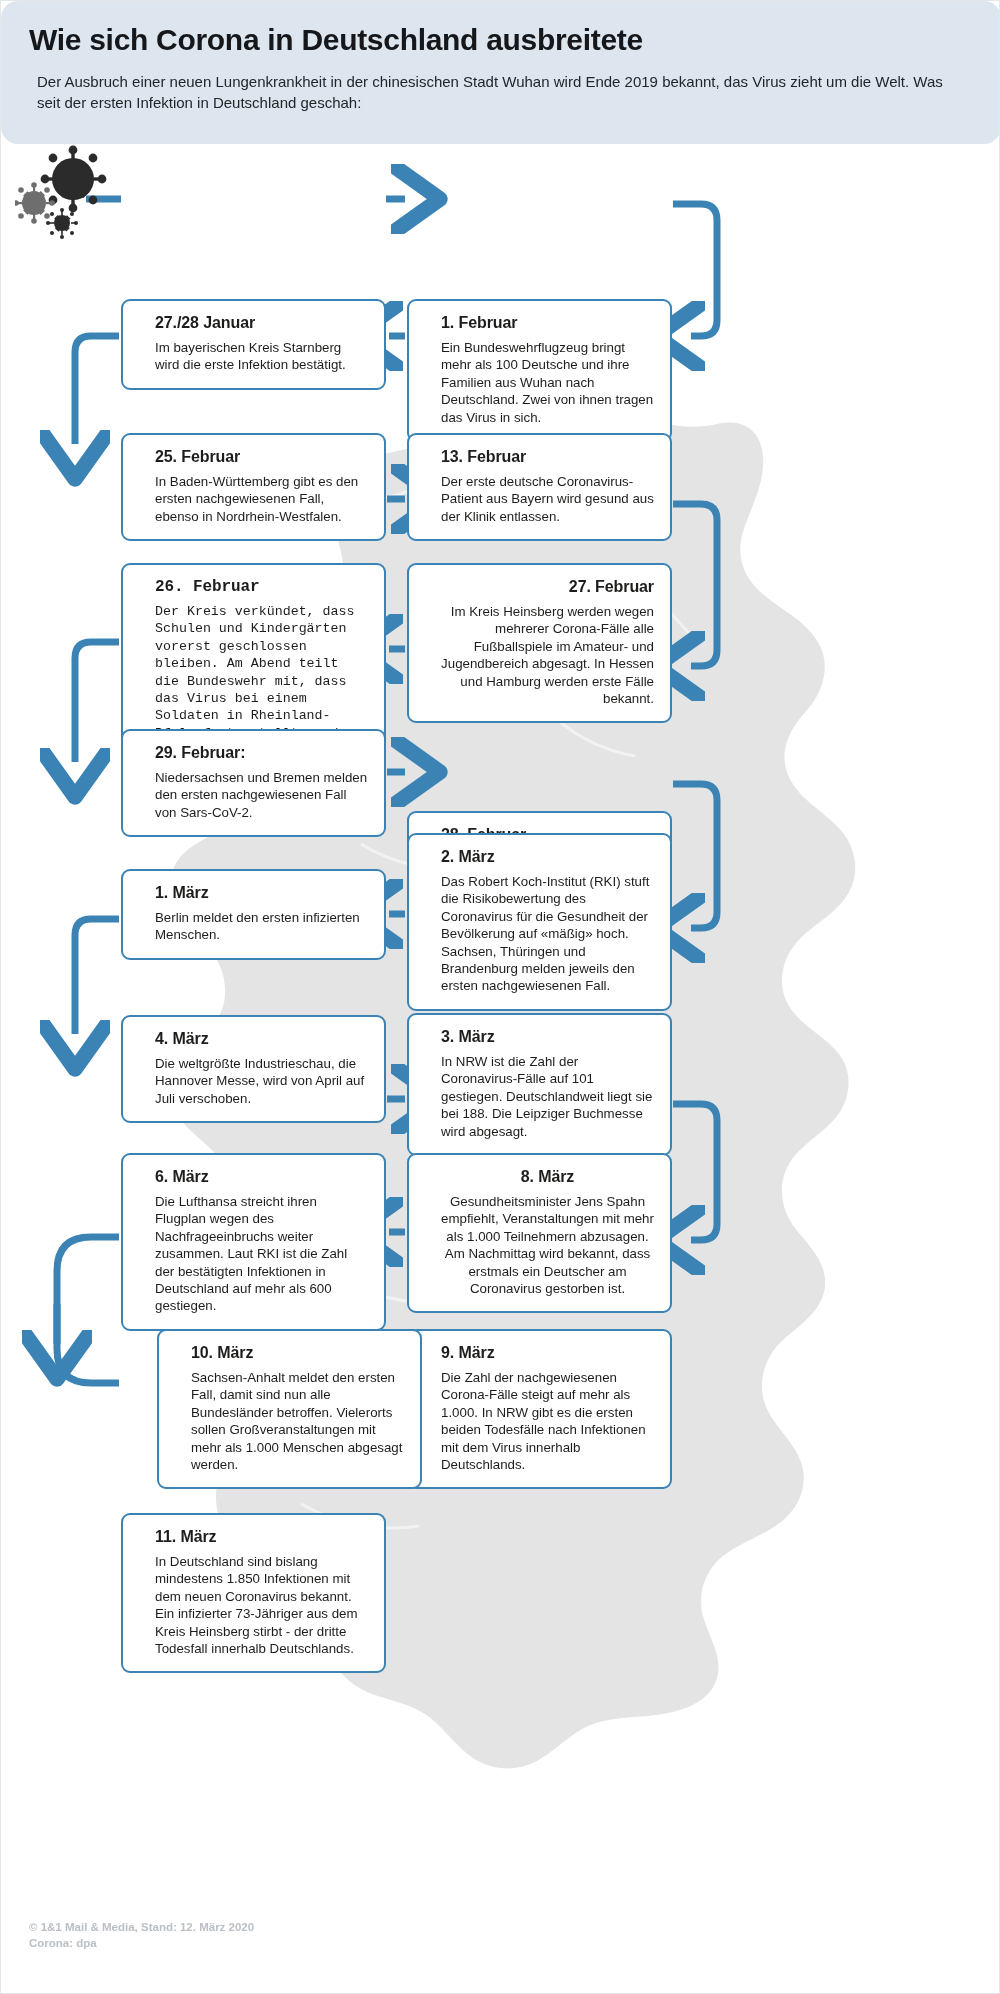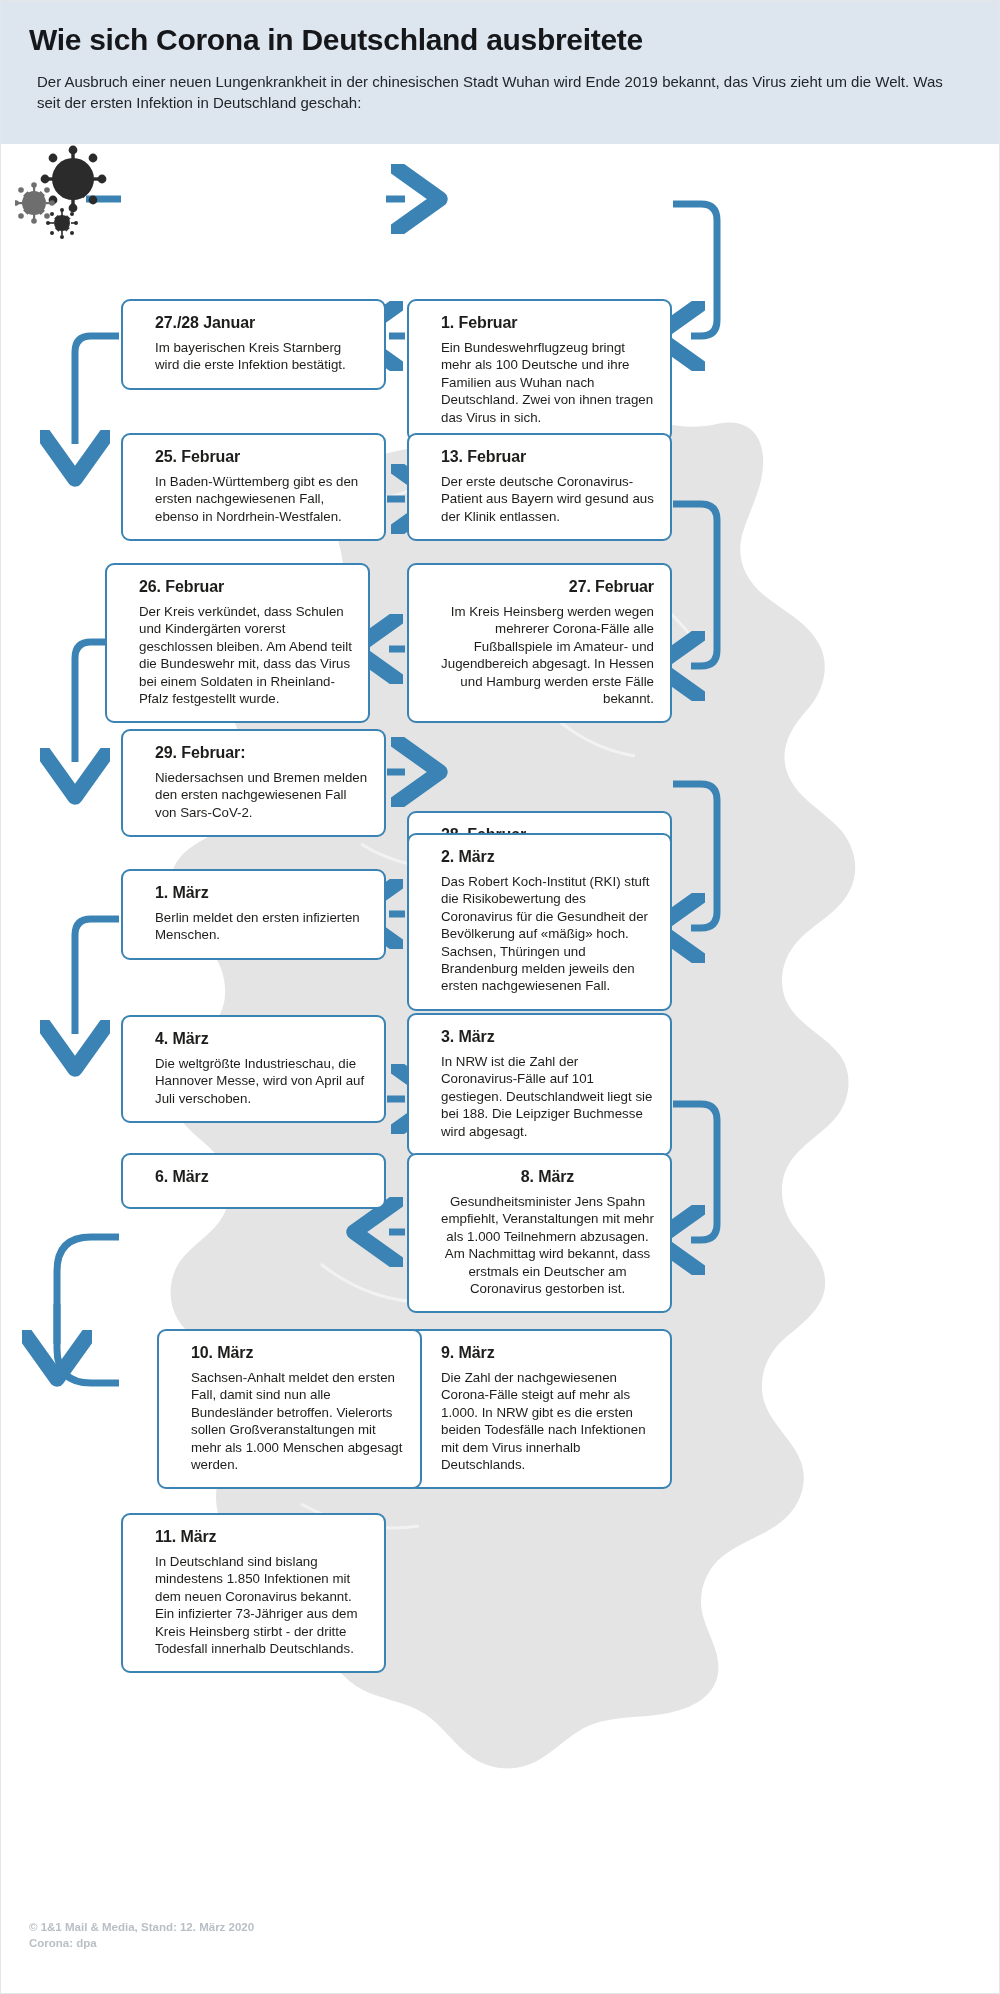--- a/index.html
+++ b/index.html
@@ -23,20 +23,21 @@
 
   
   .header{
     position:absolute;
     left:0; top:0;
     width:1000px;
     height:143px;
     background:#dde6ee;
     box-sizing:border-box;
     padding:22px 36px 0 28px;
+    border-radius:17px;
   }
   .header h1{
     margin:0 0 14px 0;
     font-size:30px;
     line-height:34px;
     font-weight:bold;
     letter-spacing:-0.3px;
     color:#15171a;
   }
   .header p{
@@ -395,21 +396,21 @@
   <div class="card" style="left:406px; top:432px; width:265px;">
     <p class="date">13. Februar</p>
     <p class="body">Der erste deutsche Coronavirus-Patient aus Bayern wird gesund aus der Klinik entlassen.</p>
   </div>
 
   <div class="card" style="left:120px; top:432px; width:265px;">
     <p class="date">25. Februar</p>
     <p class="body">In Baden-Württemberg gibt es den ersten nachgewiesenen Fall, ebenso in Nordrhein-Westfalen.</p>
   </div>
 
-  <div class="card" style="left:104px; top:562px; width:265px;">
+  <div class="card" style="left:120px; top:562px; width:265px;font-family:Liberation Mono, monospace;">
     <p class="date">26. Februar</p>
     <p class="body">Der Kreis verkündet, dass Schulen und Kindergärten vorerst geschlossen bleiben. Am Abend teilt die Bundeswehr mit, dass das Virus bei einem Soldaten in Rheinland-Pfalz festgestellt wurde.</p>
   </div>
 
   <div class="card" style="left:406px; top:562px; width:265px;text-align:right;">
     <p class="date">27. Februar</p>
     <p class="body">Im Kreis Heinsberg werden wegen mehrerer Corona-Fälle alle Fußballspiele im Amateur- und Jugendbereich abgesagt. In Hessen und Hamburg werden erste Fälle bekannt.</p>
   </div>
 
   <div class="card" style="left:406px; top:770px; width:265px;margin-top:40px;">
@@ -437,20 +438,21 @@
     <p class="body">In NRW ist die Zahl der Coronavirus-Fälle auf 101 gestiegen. Deutschlandweit liegt sie bei 188. Die Leipziger Buchmesse wird abgesagt.</p>
   </div>
 
   <div class="card" style="left:120px; top:1014px; width:265px;">
     <p class="date">4. März</p>
     <p class="body">Die weltgrößte Industrieschau, die Hannover Messe, wird von April auf Juli verschoben.</p>
   </div>
 
   <div class="card" style="left:120px; top:1152px; width:265px;">
     <p class="date">6. März</p>
+    <p class="body">Die Lufthansa streicht ihren Flugplan wegen des Nachfrageeinbruchs weiter zusammen. Laut RKI ist die Zahl der bestätigten Infektionen in Deutschland auf mehr als 600 gestiegen.</p>
   </div>
 
   <div class="card" style="left:406px; top:1152px; width:265px;text-align:center;">
     <p class="date">8. März</p>
     <p class="body">Gesundheitsminister Jens Spahn empfiehlt, Veranstaltungen mit mehr als 1.000 Teilnehmern abzusagen. Am Nachmittag wird bekannt, dass erstmals ein Deutscher am Coronavirus gestorben ist.</p>
   </div>
 
   <div class="card" style="left:406px; top:1328px; width:265px;">
     <p class="date">9. März</p>
     <p class="body">Die Zahl der nachgewiesenen Corona-Fälle steigt auf mehr als 1.000. In NRW gibt es die ersten beiden Todesfälle nach Infektionen mit dem Virus innerhalb Deutschlands.</p>

